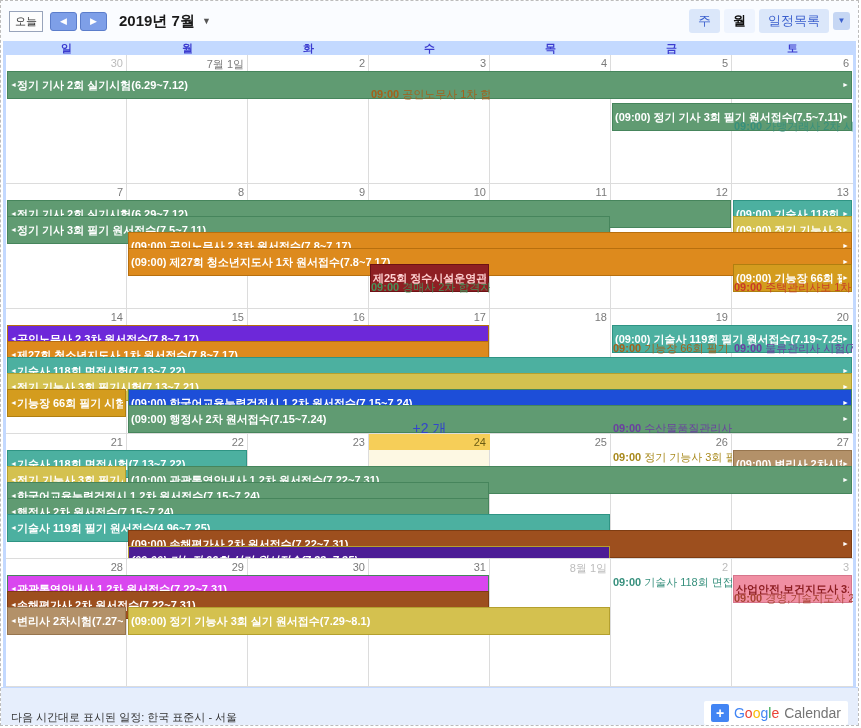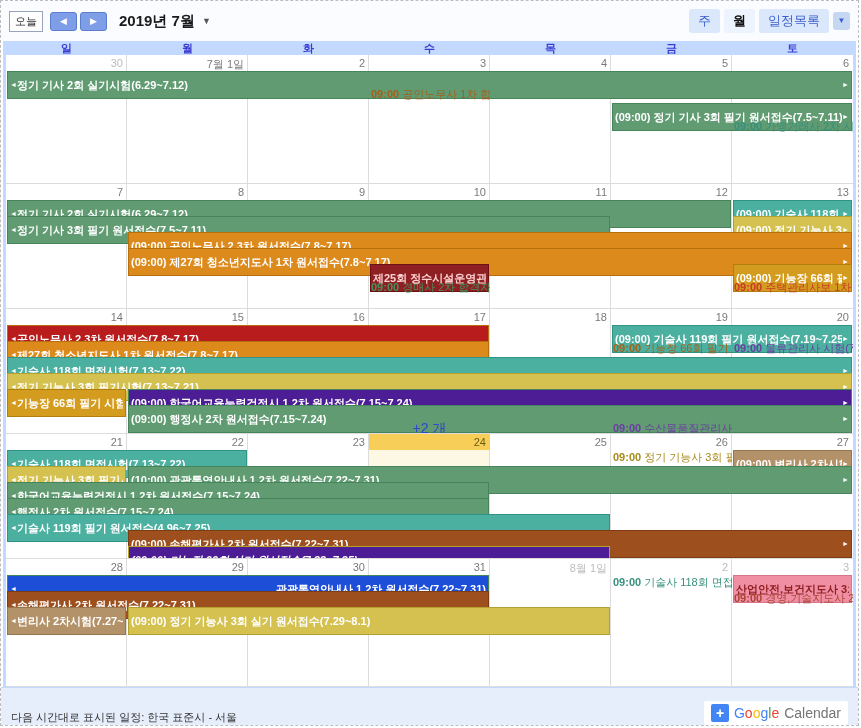--- a/index.html
+++ b/index.html
@@ -196,21 +196,21 @@
           <div class="dates">
             <div class="datecell">14</div>
             <div class="datecell">15</div>
             <div class="datecell">16</div>
             <div class="datecell">17</div>
             <div class="datecell">18</div>
             <div class="datecell">19</div>
             <div class="datecell">20</div>
           </div>
           <div class="events">
-            <div class="bar" style="background: #b91c1c; border-color: rgb(183, 111, 14); grid-area: 1 / 1 / auto / span 4;">
+            <div class="bar" style="background: #6d28d9; border-color: rgb(183, 111, 14); grid-area: 1 / 1 / auto / span 4;">
               <span class="arrow">◄</span>
               <span class="txt">공인노무사 2,3차 원서접수(7.8~7.17)</span>
             </div>
             <div class="bar" style="background: rgb(76, 176, 160); border-color: rgb(47, 148, 132); grid-area: 1 / 6 / auto / span 2;">
               <span class="txt">(09:00) 기술사 119회 필기 원서접수(7.19~7.25)</span>
               <span class="arrow">►</span>
             </div>
             <div class="bar" style="background: rgb(221, 138, 29); border-color: rgb(183, 111, 14); grid-area: 2 / 1 / auto / span 4;">
               <span class="arrow">◄</span>
               <span class="txt">제27회 청소년지도사 1차 원서접수(7.8~7.17)</span>
@@ -230,21 +230,21 @@
             </div>
             <div class="bar" style="background: rgb(212, 193, 79); border-color: rgb(180, 160, 46); grid-area: 4 / 1 / auto / span 7;">
               <span class="arrow">◄</span>
               <span class="txt">정기 기능사 3회 필기시험(7.13~7.21)</span>
               <span class="arrow">►</span>
             </div>
             <div class="bar" style="background: rgb(212, 156, 30); border-color: rgb(176, 127, 16); grid-area: 5 / 1 / auto / span 1;">
               <span class="arrow">◄</span>
               <span class="txt">기능장 66회 필기 시험</span>
             </div>
-            <div class="bar" style="background: #4c1d95; border-color: rgb(70, 133, 92); grid-area: 5 / 2 / auto / span 6;">
+            <div class="bar" style="background: #1d4ed8; border-color: rgb(70, 133, 92); grid-area: 5 / 2 / auto / span 6;">
               <span class="txt">(09:00) 한국어교육능력검정시 1,2차 원서접수(7.15~7.24)</span>
               <span class="arrow">►</span>
             </div>
             <div class="bar" style="background: rgb(96, 155, 114); border-color: rgb(70, 133, 92); grid-area: 6 / 2 / auto / span 6;">
               <span class="txt">(09:00) 행정사 2차 원서접수(7.15~7.24)</span>
               <span class="arrow">►</span>
             </div>
             <div class="more" style="grid-area: 7 / 4 / auto / span 1;">+2 개</div>
             <div class="tev" style="color: rgb(107, 63, 160); grid-area: 7 / 6 / auto / span 1;">
               <span class="time">09:00</span>
@@ -322,21 +322,21 @@
           <div class="dates">
             <div class="datecell">28</div>
             <div class="datecell">29</div>
             <div class="datecell">30</div>
             <div class="datecell">31</div>
             <div class="datecell muted">8월 1일</div>
             <div class="datecell muted">2</div>
             <div class="datecell muted">3</div>
           </div>
           <div class="events">
-            <div class="bar" style="background: #1d4ed8; border-color: rgb(70, 133, 92); grid-area: 1 / 1 / auto / span 4; text-align: right;">
+            <div class="bar" style="background: #d946ef; border-color: rgb(70, 133, 92); grid-area: 1 / 1 / auto / span 4;">
               <span class="arrow">◄</span>
               <span class="txt">관광통역안내사 1,2차 원서접수(7.22~7.31)</span>
             </div>
             <div class="tev" style="color: rgb(55, 144, 125); grid-area: 1 / 6 / auto / span 1;">
               <span class="time">09:00</span>
               <span>기술사 118회 면접</span>
             </div>
             <div class="bar" style="background: rgb(240, 143, 163); border-color: rgb(214, 118, 140); color: rgb(142, 31, 35); grid-area: 1 / 7 / auto / span 1;">
               <span class="txt">산업안전,보건지도사 3차</span>
             </div>

